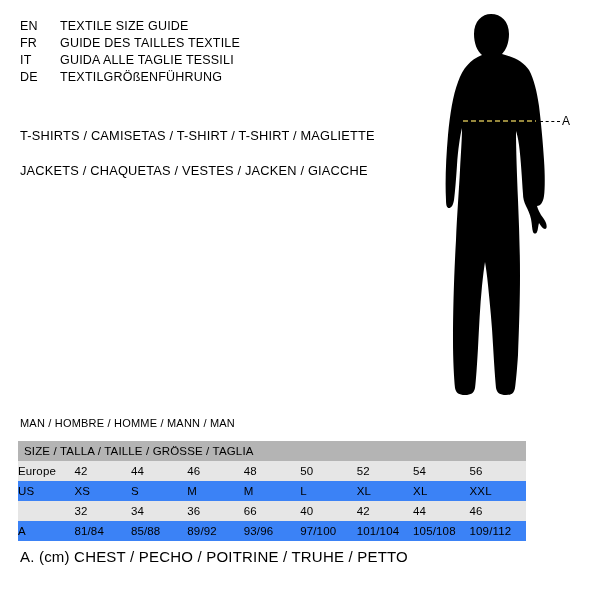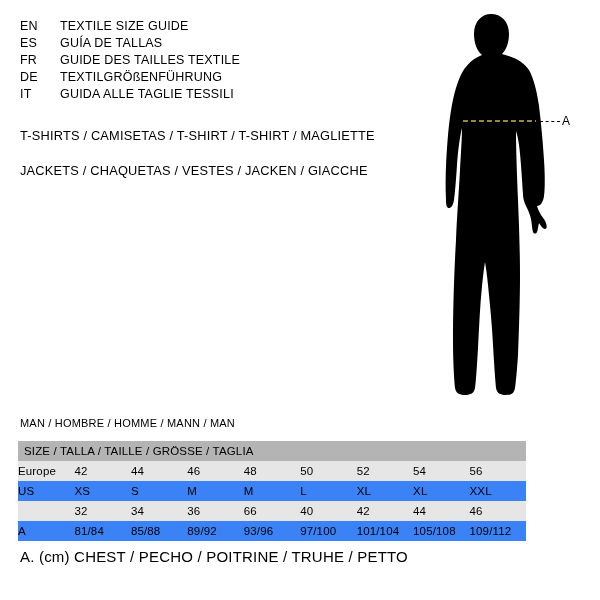--- a/index.html
+++ b/index.html
@@ -135,34 +135,30 @@
 <body>
 
 <div class="page">
 
   <div class="lang-block">
     <div class="lang-row">
       <span class="lang-code">EN</span>
       <span class="lang-text">TEXTILE SIZE GUIDE</span>
     </div>
     <div class="lang-row">
-      <span class="lang-code">ES</span>
-      <span class="lang-text">GUÍA DE TALLAS</span>
-    </div>
-    <div class="lang-row">
       <span class="lang-code">FR</span>
       <span class="lang-text">GUIDE DES TAILLES TEXTILE</span>
     </div>
     <div class="lang-row">
+      <span class="lang-code">IT</span>
+      <span class="lang-text">GUIDA ALLE TAGLIE TESSILI</span>
+    </div>
+    <div class="lang-row">
       <span class="lang-code">DE</span>
       <span class="lang-text">TEXTILGRÖßENFÜHRUNG</span>
-    </div>
-    <div class="lang-row">
-      <span class="lang-code">IT</span>
-      <span class="lang-text">GUIDA ALLE TAGLIE TESSILI</span>
     </div>
   </div>
 
   <div class="cat-block">
     <div class="cat-line">T-SHIRTS / CAMISETAS / T-SHIRT / T-SHIRT / MAGLIETTE</div>
     <div class="cat-line">JACKETS / CHAQUETAS / VESTES / JACKEN / GIACCHE</div>
   </div>
 
   <div class="figure-wrap">
     <svg width="180" height="390" viewBox="0 0 180 390">

